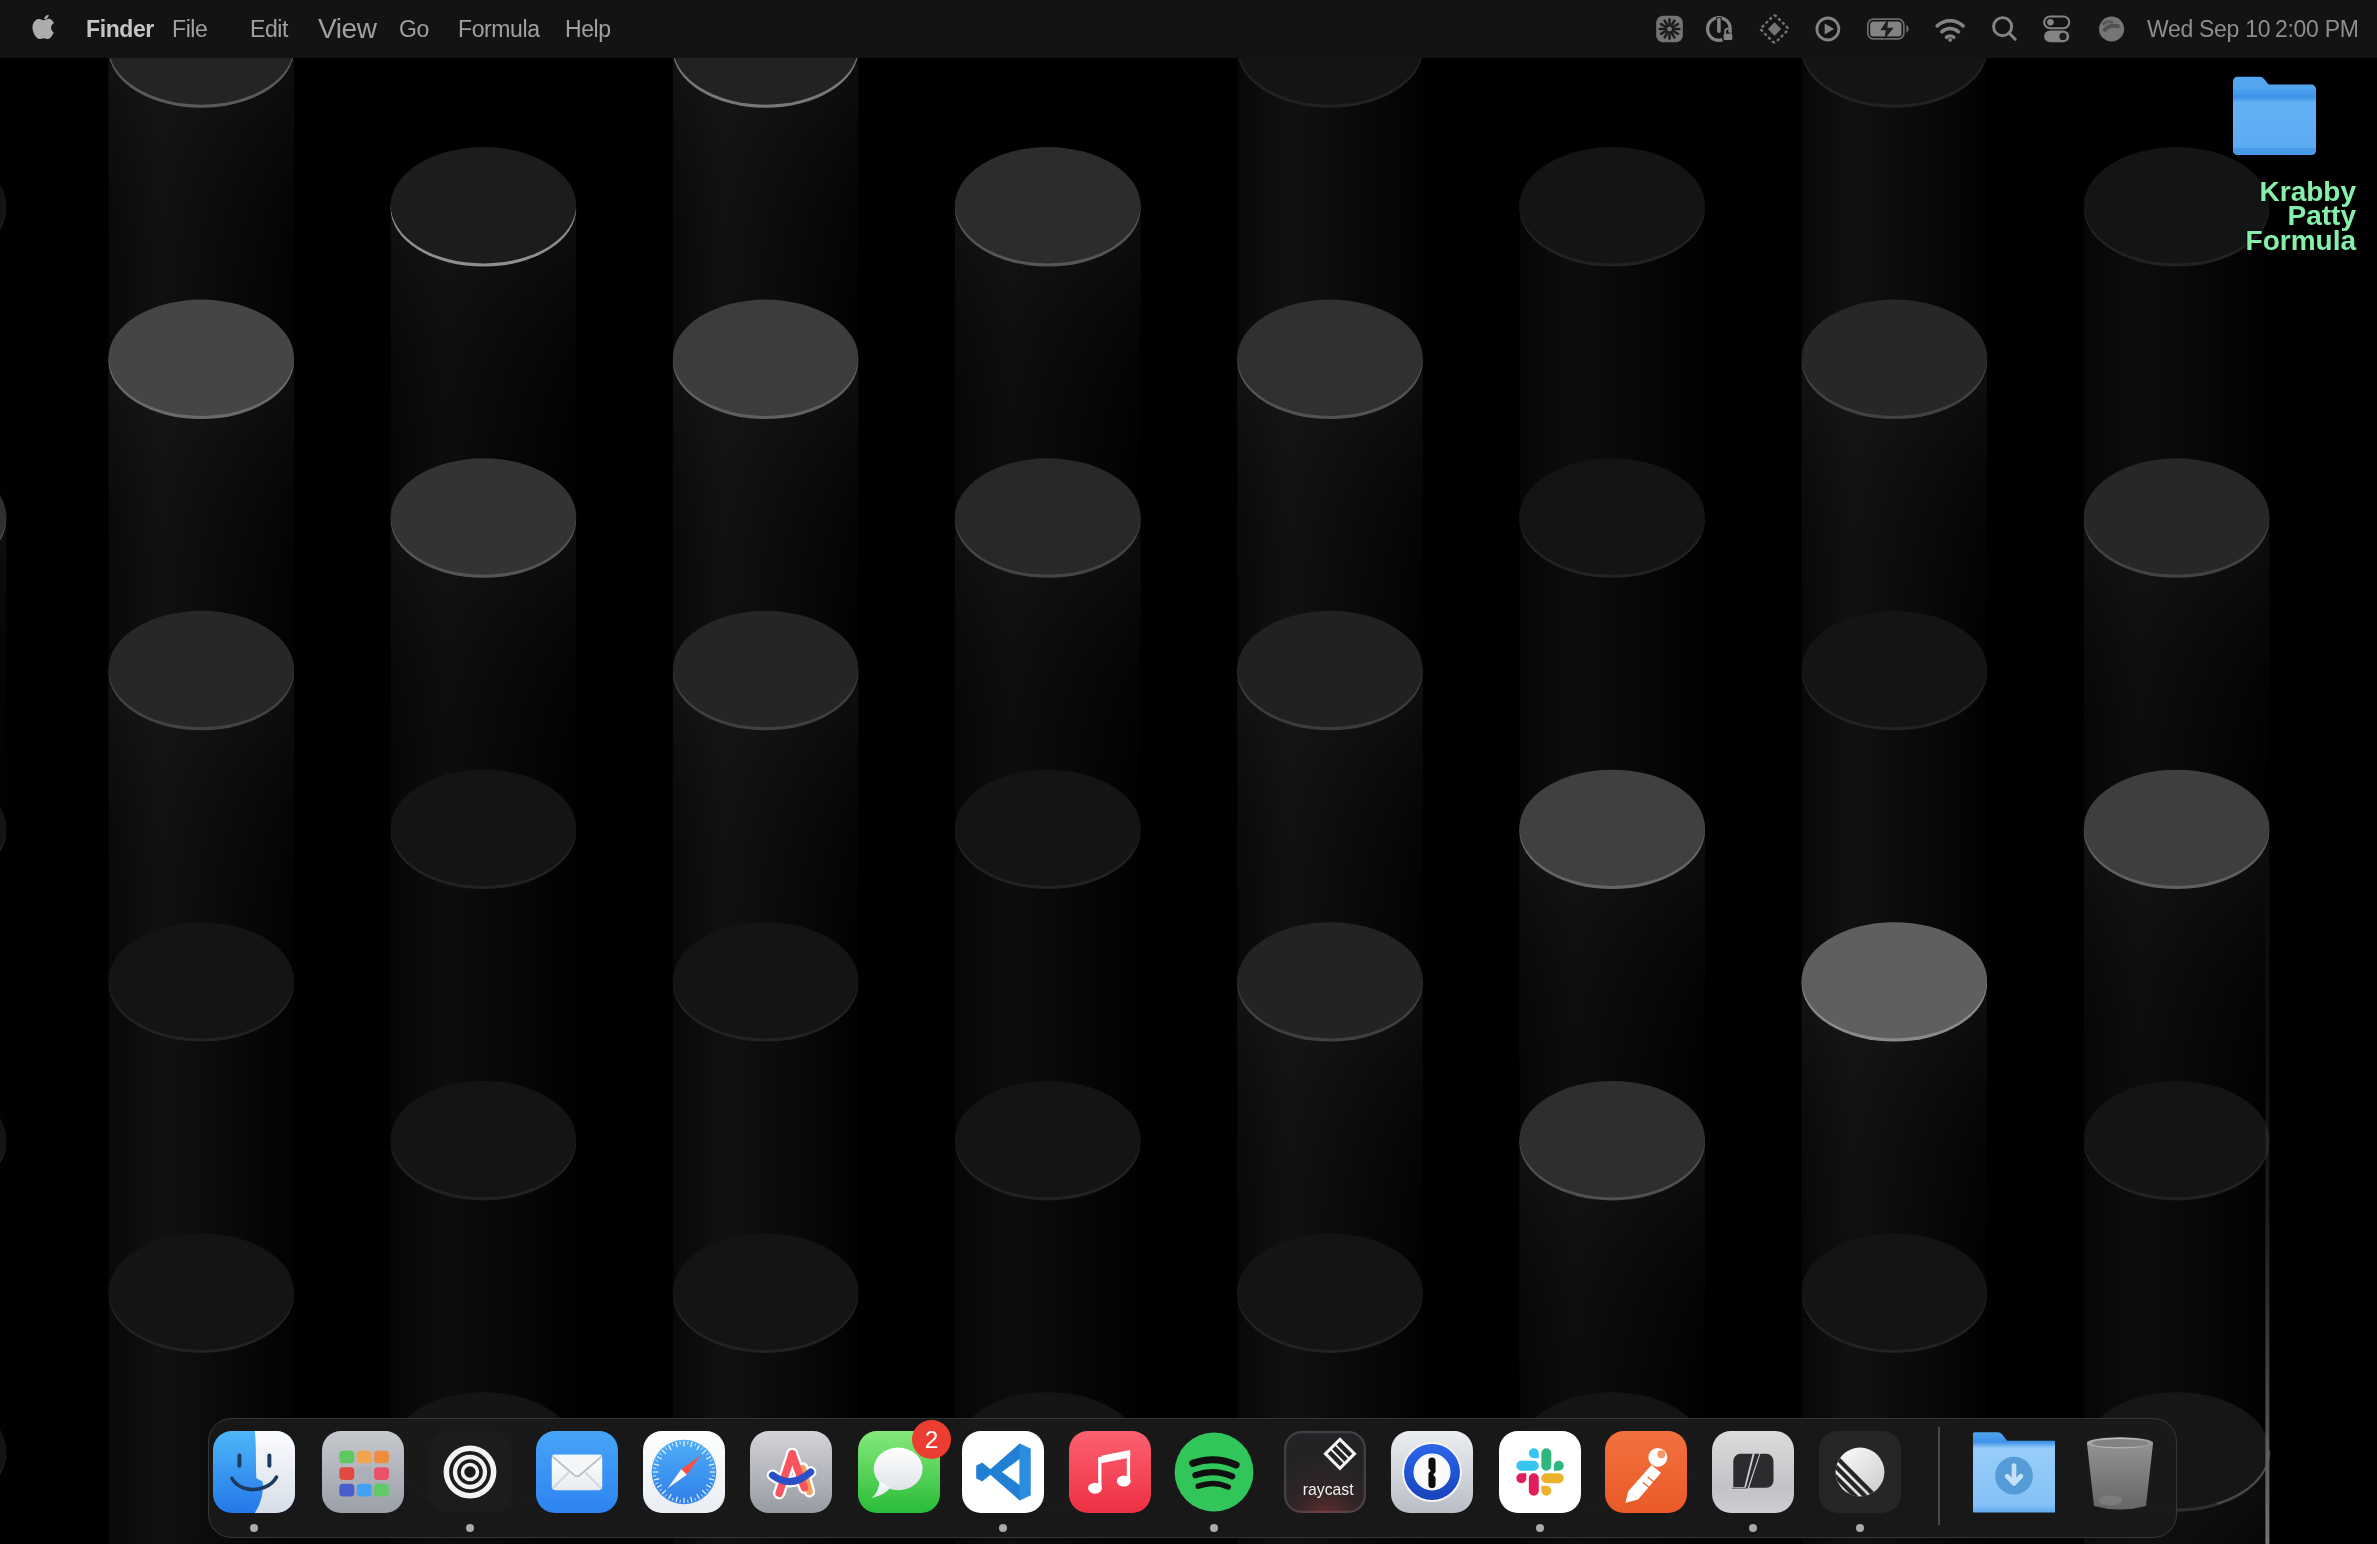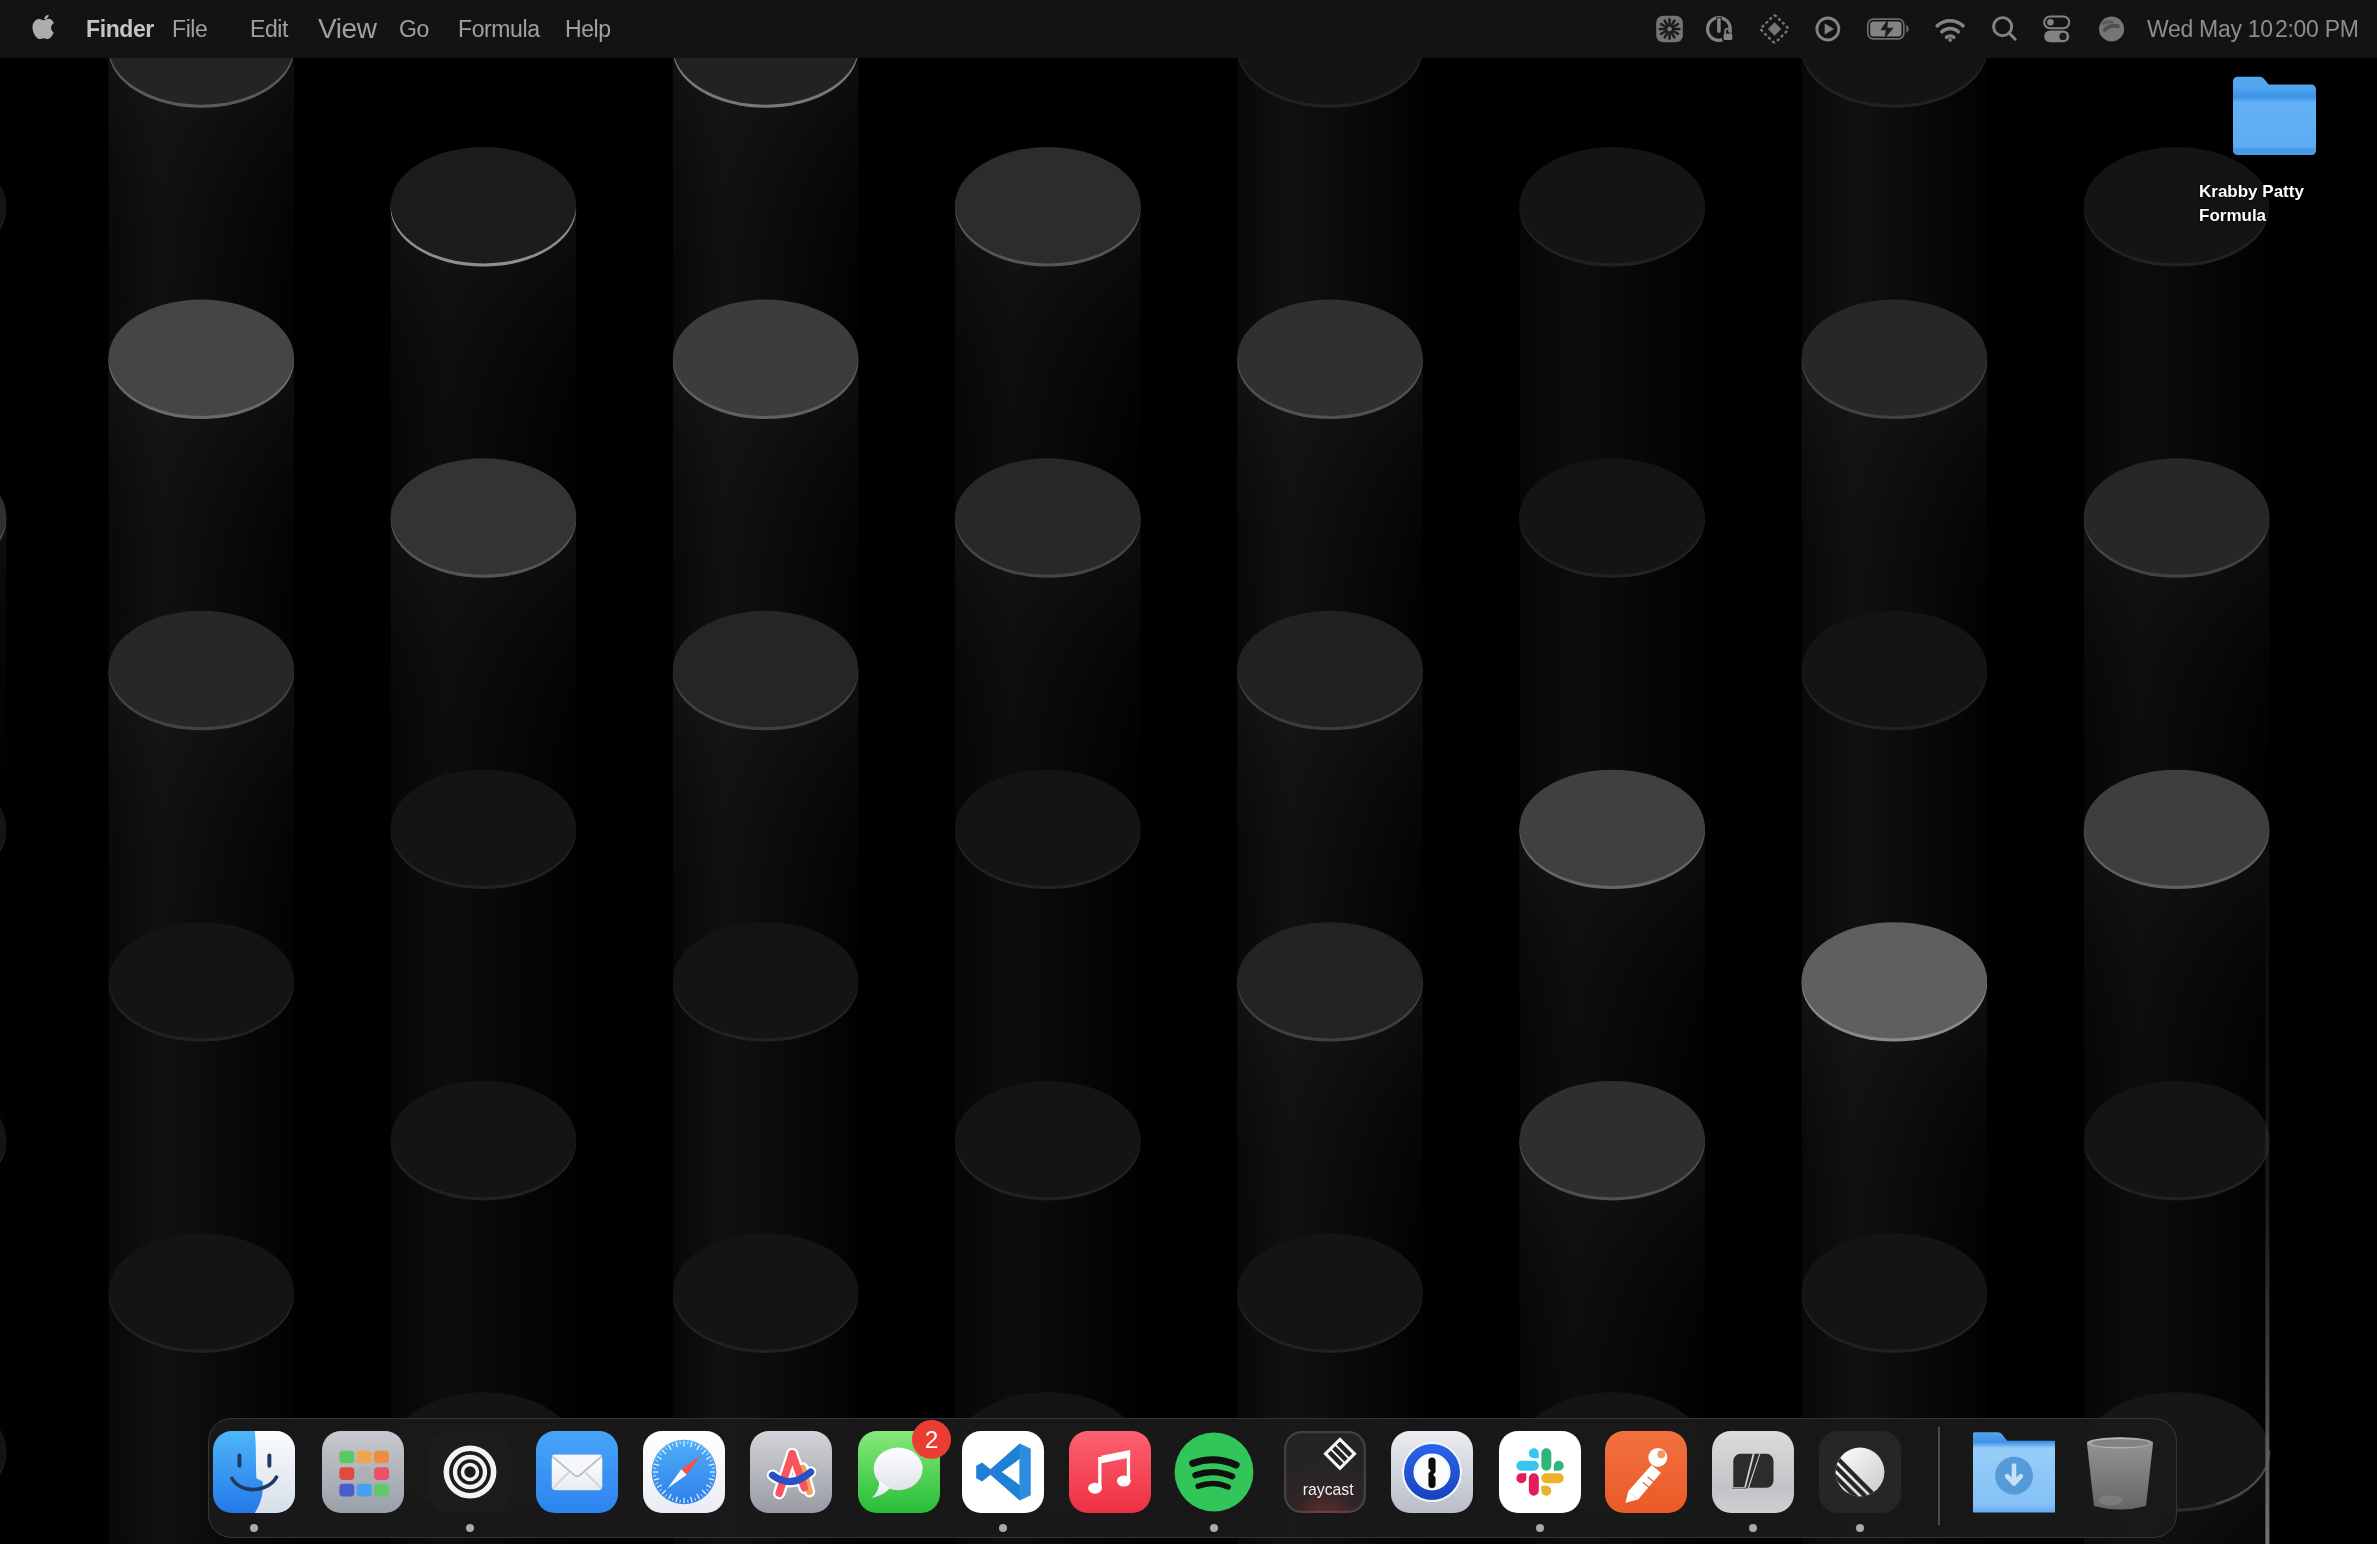--- a/index.html
+++ b/index.html
@@ -214,21 +214,21 @@
       <circle cx="484" cy="34" r="11.5" fill="none" stroke="#838383" stroke-width="3.8"></circle>
       <line x1="492.5" y1="42.5" x2="500" y2="50" stroke="#838383" stroke-width="3.8" stroke-linecap="round"></line>
       <rect x="537" y="21" width="32" height="15" rx="7.5" fill="none" stroke="#838383" stroke-width="2.6"></rect>
       <circle cx="545" cy="28.5" r="4.2" fill="#838383"></circle>
       <rect x="537" y="39" width="32" height="15" rx="7.5" fill="#838383"></rect>
       <circle cx="561" cy="46.5" r="4.6" fill="#1a1a1a"></circle>
       <circle cx="623" cy="37" r="16" fill="#757575"></circle>
       <path d="M613 40 q6 -10 20 -6" stroke="#4f4f4f" stroke-width="5" fill="none"></path>
       <path d="M611 31 q8 -6 14 -2" stroke="#5a5a5a" stroke-width="4" fill="none"></path>
     </svg>
-    <div style="position:absolute;top:0;left:2147px;height:58px;line-height:58px;transform:translateZ(0);font-size:23px;letter-spacing:-0.3px;color:#8e8e8e;">Wed May 10</div>
+    <div style="position:absolute;top:0;left:2147px;height:58px;line-height:58px;transform:translateZ(0);font-size:23px;letter-spacing:-0.3px;color:#8e8e8e;">Wed Sep 10</div>
     <div style="position:absolute;top:0;left:2275px;height:58px;line-height:58px;transform:translateZ(0);font-size:23px;letter-spacing:-0.3px;color:#8e8e8e;">2:00 PM</div>
   </div>
 
 <div style="position:absolute;left:2228px;top:72px;z-index:5">
 <svg width="93" height="83" viewBox="0 0 118 106">
 <defs>
 <linearGradient id="fb" x1="0" y1="0" x2="0" y2="1">
 <stop offset="0" stop-color="#4aa0ee"></stop>
           <stop offset="0.12" stop-color="#3c93e6"></stop>
 <stop offset="0.2" stop-color="#63b1f4"></stop>
@@ -238,21 +238,21 @@
 <linearGradient id="ft" x1="0" y1="0" x2="0" y2="1">
 <stop offset="0" stop-color="#55a7ef"></stop>
           <stop offset="1" stop-color="#3f94e5"></stop>
         </linearGradient>
 </defs>
 <path d="M6 12 a6 6 0 0 1 6 -6 h28 a7 7 0 0 1 5.5 2.6 l6 7.4 H106 a6 6 0 0 1 6 6 v78 a6 6 0 0 1 -6 6 H12 a6 6 0 0 1 -6 -6 Z" fill="url(#ft)"></path>
 <path d="M6 22 H112 V100 a6 6 0 0 1 -6 6 H12 a6 6 0 0 1 -6 -6 Z" fill="url(#fb)"></path>
 <path d="M6 97 h106 v3 a6 6 0 0 1 -6 6 H12 a6 6 0 0 1 -6 -6 Z" fill="#4697e8" opacity="0.85"></path>
 </svg>
 </div>
-<div style="position:absolute;left:2199px;top:180px;width:157px;text-align:left;z-index:5;transform:translateZ(0);font-size:17px;line-height:24.4px;font-weight:700;color:#ffffff;text-shadow:0 0.8px 3.1px rgba(0,0,0,0.9), 0 0 1.6px rgba(0,0,0,0.8)">Krabby Patty<br>Formula</div>
+<div style="position:absolute;left:2199px;top:180px;width:157px;text-align:right;z-index:5;transform:translateZ(0);font-size:28px;line-height:24.4px;font-weight:700;color:#86efac;text-shadow:0 0.8px 3.1px rgba(0,0,0,0.9), 0 0 1.6px rgba(0,0,0,0.8)">Krabby Patty<br>Formula</div>
 
 <div style="position:absolute;left:208px;top:1418px;width:1969px;height:120px;background:rgba(26,26,27,0.94);border:1.2px solid rgba(110,110,110,0.35);border-radius:23.6px;box-sizing:border-box;z-index:15"></div>
 <div style="position:absolute;left:213px;top:1431px;width:82px;height:82px;z-index:20;"><svg width="82" height="82" viewBox="0 0 104 104">
 <defs>
         <linearGradient id="finb" x1="0" y1="0" x2="0" y2="1">
           <stop offset="0" stop-color="#4db7f9"></stop>
           <stop offset="1" stop-color="#2478e8"></stop>
         </linearGradient>
 <linearGradient id="finw" x1="0" y1="0" x2="0" y2="1">
           <stop offset="0" stop-color="#fbfcfe"></stop>

